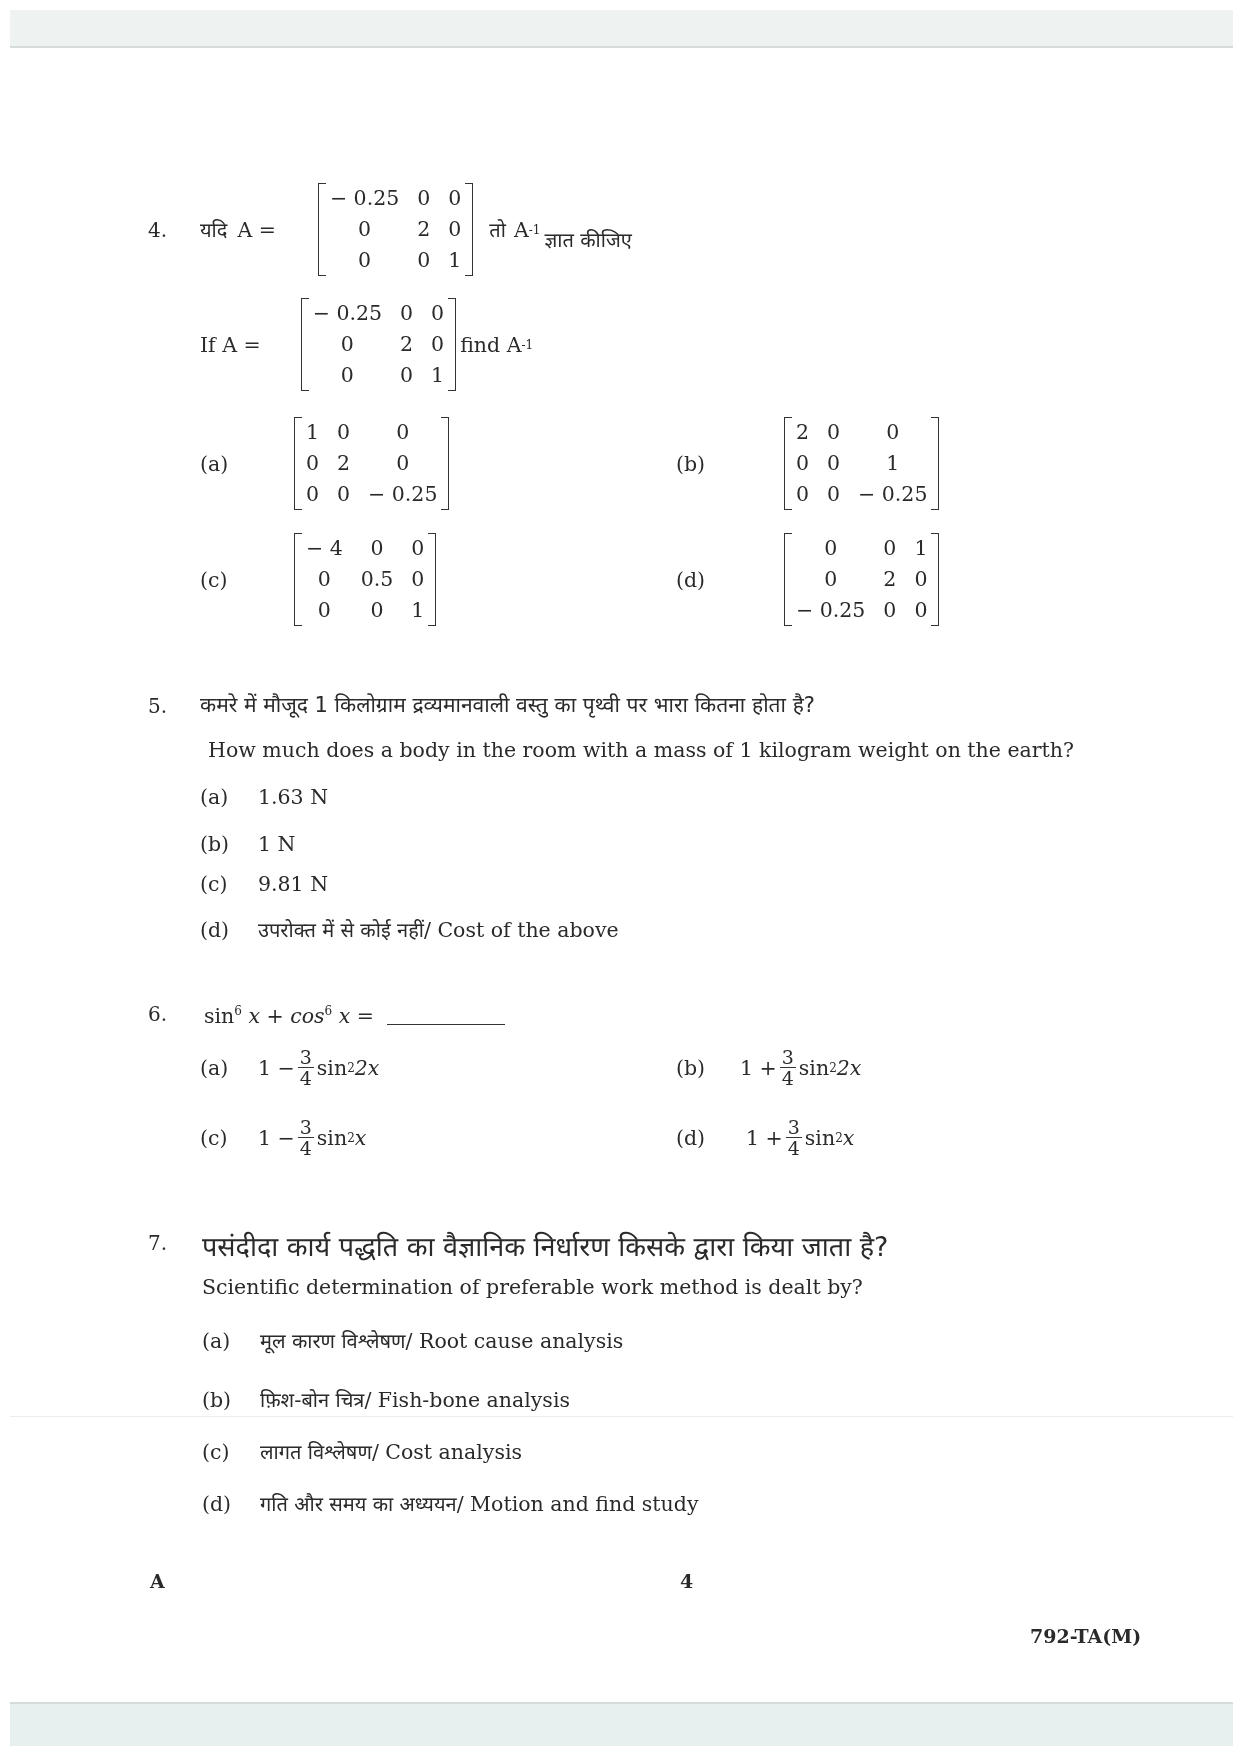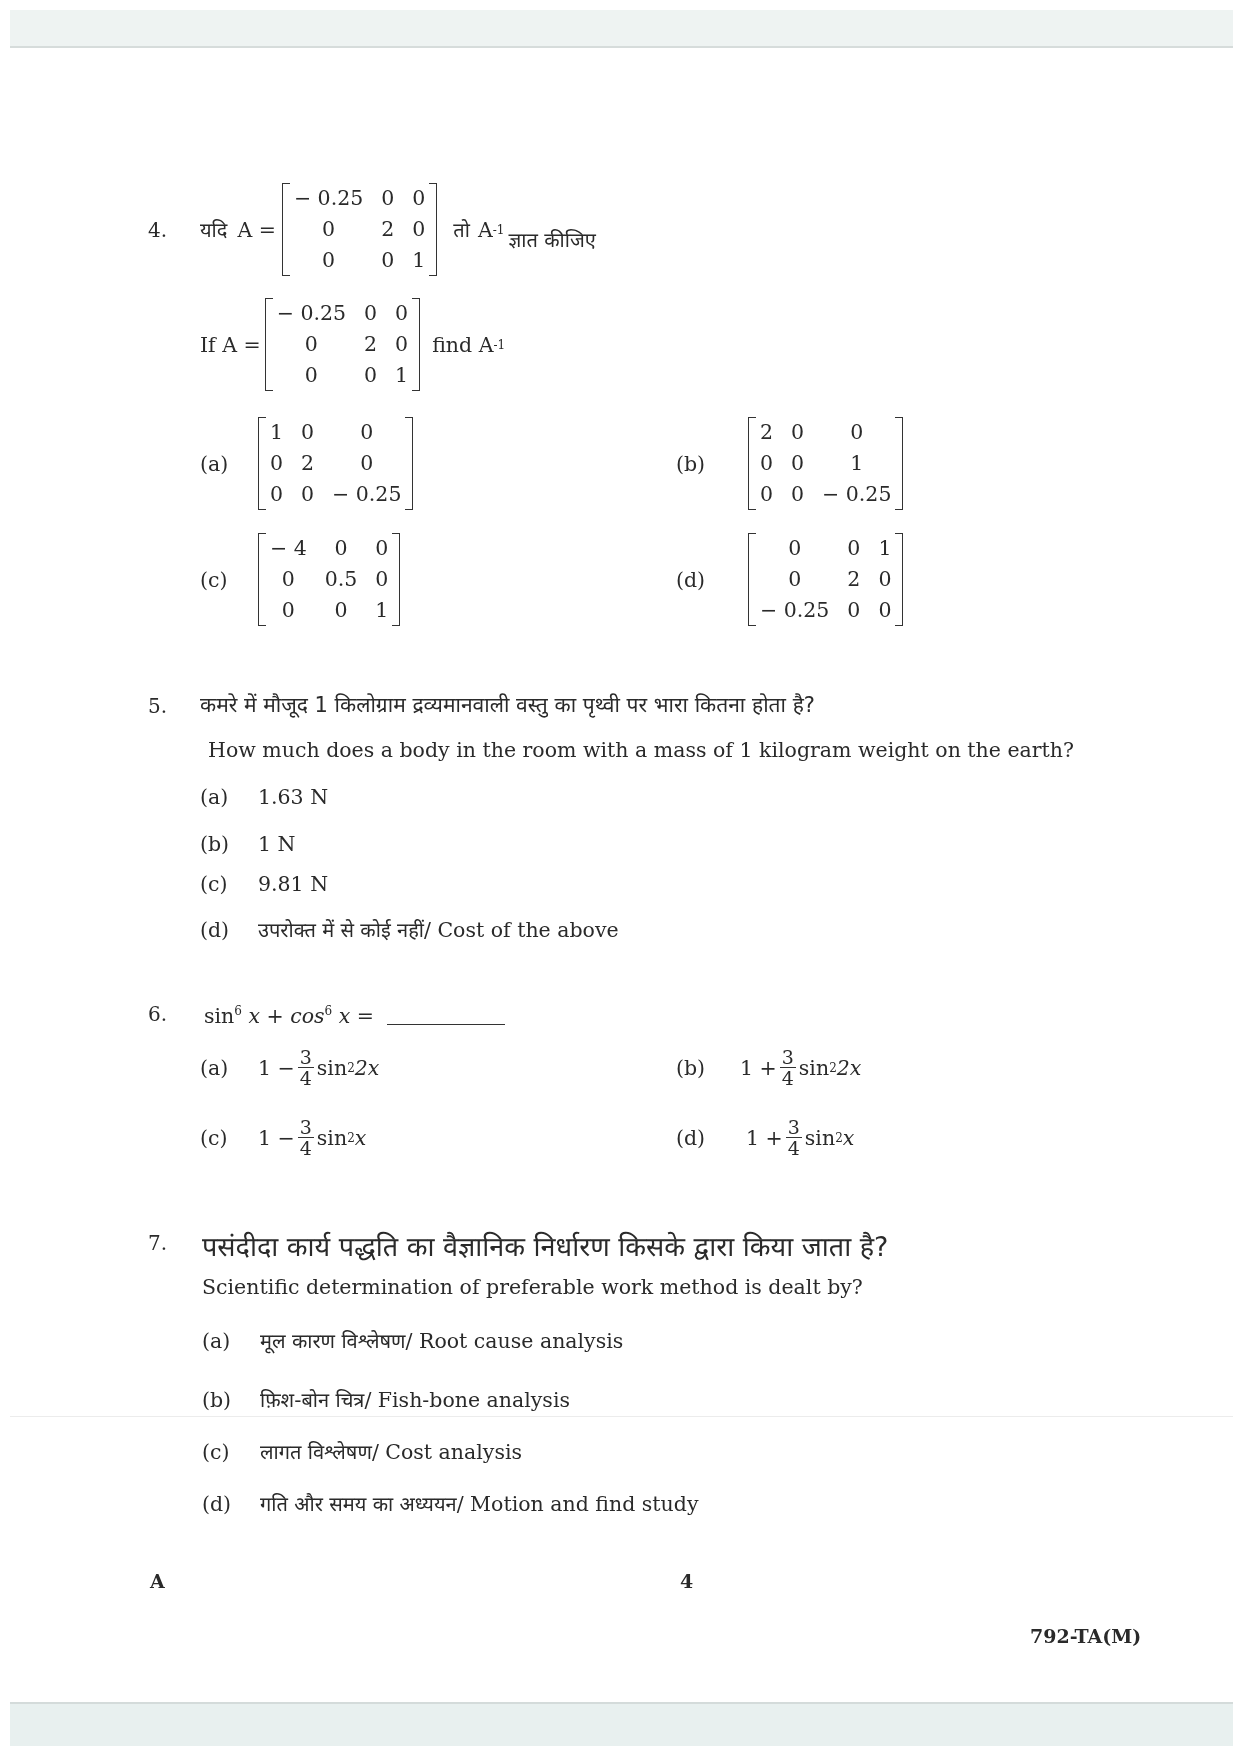--- a/index.html
+++ b/index.html
@@ -20,21 +20,21 @@
     position: absolute; left: 10px; right: 8px; top: 1416px; height: 1px;
     background: #ececec;
   }
   .abs { position: absolute; }
   .qnum { font-size: 20px; }
   .txt { font-size: 20.5px; white-space: nowrap; }
   .hi { font-family: "DejaVu Sans", sans-serif; font-size: 20px; }
   .opt { position: absolute; display: flex; align-items: center; font-size: 20.5px; white-space: nowrap; }
   .opt .lbl { width: 58px; display: inline-block; }
   
-  .matrix { display: inline-flex; align-items: stretch; vertical-align: middle; }
+  .matrix { display: inline-flex; align-items: stretch; vertical-align: middle; margin-left: 36px; }
   .mbr { width: 7px; border-top: 1.4px solid #333; border-bottom: 1.4px solid #333; }
   .mbr.l { border-left: 1.4px solid #333; }
   .mbr.r { border-right: 1.4px solid #333; }
   .mgrid { display: grid; row-gap: 4px; column-gap: 18px; padding: 2px 4px; font-size: 20.5px; line-height: 27px; }
   .mgrid span { text-align: center; }
   .frac { display: inline-flex; flex-direction: column; align-items: center; vertical-align: middle; margin: 0 3px; font-size: 19px; line-height: 20px; }
   .frac .num { border-bottom: 1.3px solid #333; padding: 0 2px; }
   sup { font-size: 12px; }
   .blank { display: inline-block; width: 118px; border-bottom: 1.4px solid #333; margin-left: 6px; vertical-align: -2px; }
   .foot { font-weight: bold; font-size: 19px; }
@@ -83,21 +83,21 @@
           <span>0</span>
         <span>0</span>
           <span>2</span>
           <span>0</span>
         <span>0</span>
           <span>0</span>
           <span>1</span>
       </span>
       <span class="mbr r"></span>
     </span>
-    <span style="margin-left:12px;">find A</span>
+    <span style="margin-left:4px;">find A</span>
       <sup>-1</sup>
   </div>
 
   <div class="opt" style="left:200px; top:417px;">
     <span class="lbl">(a)</span>
     <span class="matrix">
       <span class="mbr l"></span>
       <span class="mgrid" style="grid-template-columns:auto auto auto;">
         <span>1</span>
           <span>0</span>

